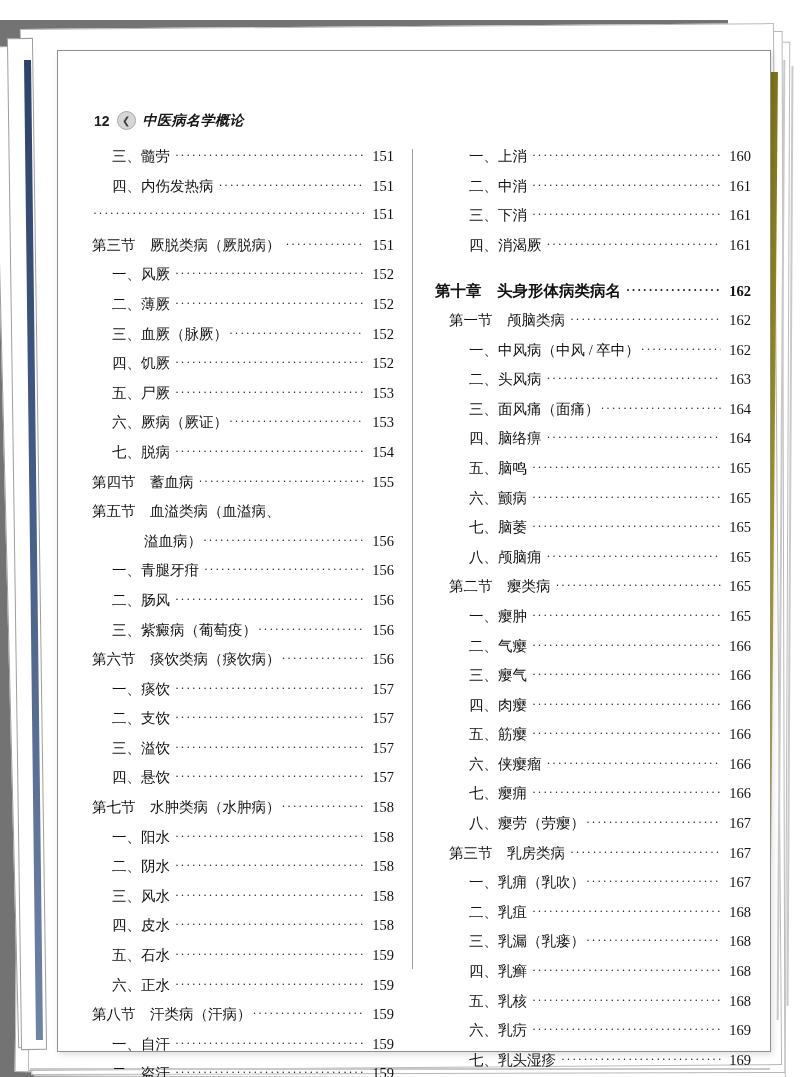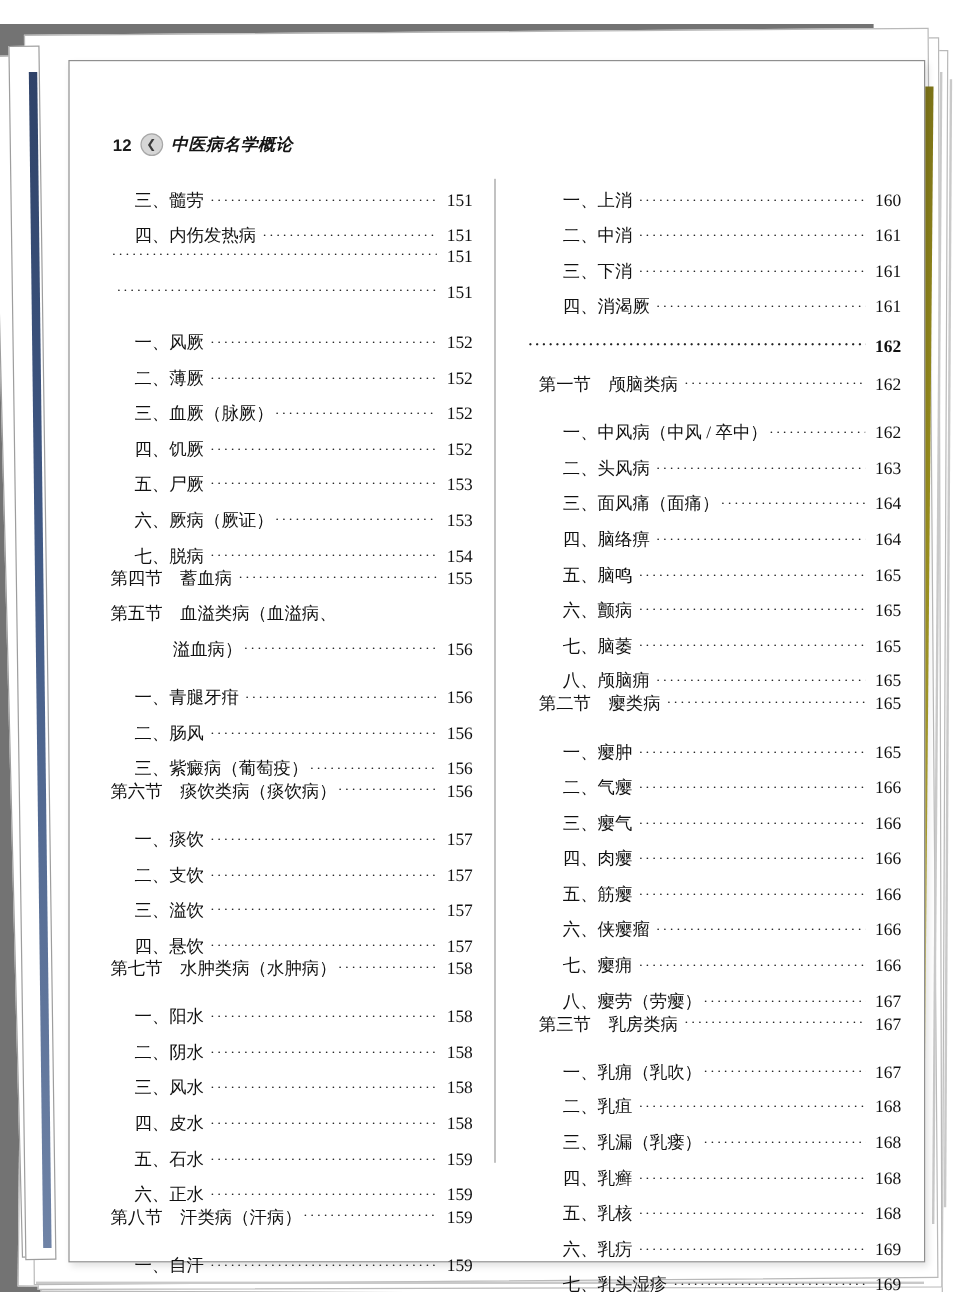--- a/index.html
+++ b/index.html
@@ -77,21 +77,21 @@
   .entry .dots {
     flex: 1 1 auto; overflow: hidden; white-space: nowrap;
     margin: 0 3px 0 5px; color: #222; letter-spacing: 1.6px; font-size: 12px;
     transform: translateY(-2px);
   }
   .entry .pg {
     font-family: "Liberation Serif", serif; font-size: 14.5px;
     min-width: 27px; text-align: right; color: #111;
   }
   
-  .lvl-item    { padding-left: 34px; align-items: flex-end; }   
+  .lvl-item    { padding-left: 34px; }   
   .lvl-section { padding-left: 14px; }   
   .lvl-chapter { padding-left: 0px; font-weight: bold; font-size: 15.5px; }
   .lvl-cont    { padding-left: 66px; }   
   .spacer { height: 16px; }
   .entry.tight .dots { margin-left: 1px; }
 </style>
 </head>
 <body>
 
 <div id="stage">
@@ -131,20 +131,21 @@
           <div class="entry lvl-item">
             <span class="txt">四、内伤发热病</span>
             <span class="dots">····························································</span>
             <span class="pg">151</span>
           </div>
           <div class="entry lvl-section tight">
             <span class="dots">····························································</span>
             <span class="pg">151</span>
           </div>
           <div class="entry lvl-section">
+            <span class="txt">第三节　厥脱类病（厥脱病）</span>
             <span class="dots">····························································</span>
             <span class="pg">151</span>
           </div>
           <div class="entry lvl-item">
             <span class="txt">一、风厥</span>
             <span class="dots">····························································</span>
             <span class="pg">152</span>
           </div>
           <div class="entry lvl-item">
             <span class="txt">二、薄厥</span>
@@ -303,20 +304,21 @@
             <span class="dots">····························································</span>
             <span class="pg">161</span>
           </div>
           <div class="entry lvl-item">
             <span class="txt">四、消渴厥</span>
             <span class="dots">····························································</span>
             <span class="pg">161</span>
           </div>
           <div class="spacer"></div>
           <div class="entry lvl-chapter">
+            <span class="txt">第十章　头身形体病类病名</span>
             <span class="dots">····························································</span>
             <span class="pg">162</span>
           </div>
           <div class="entry lvl-section">
             <span class="txt">第一节　颅脑类病</span>
             <span class="dots">····························································</span>
             <span class="pg">162</span>
           </div>
           <div class="entry lvl-item tight">
             <span class="txt">一、中风病（中风 / 卒中）</span>

